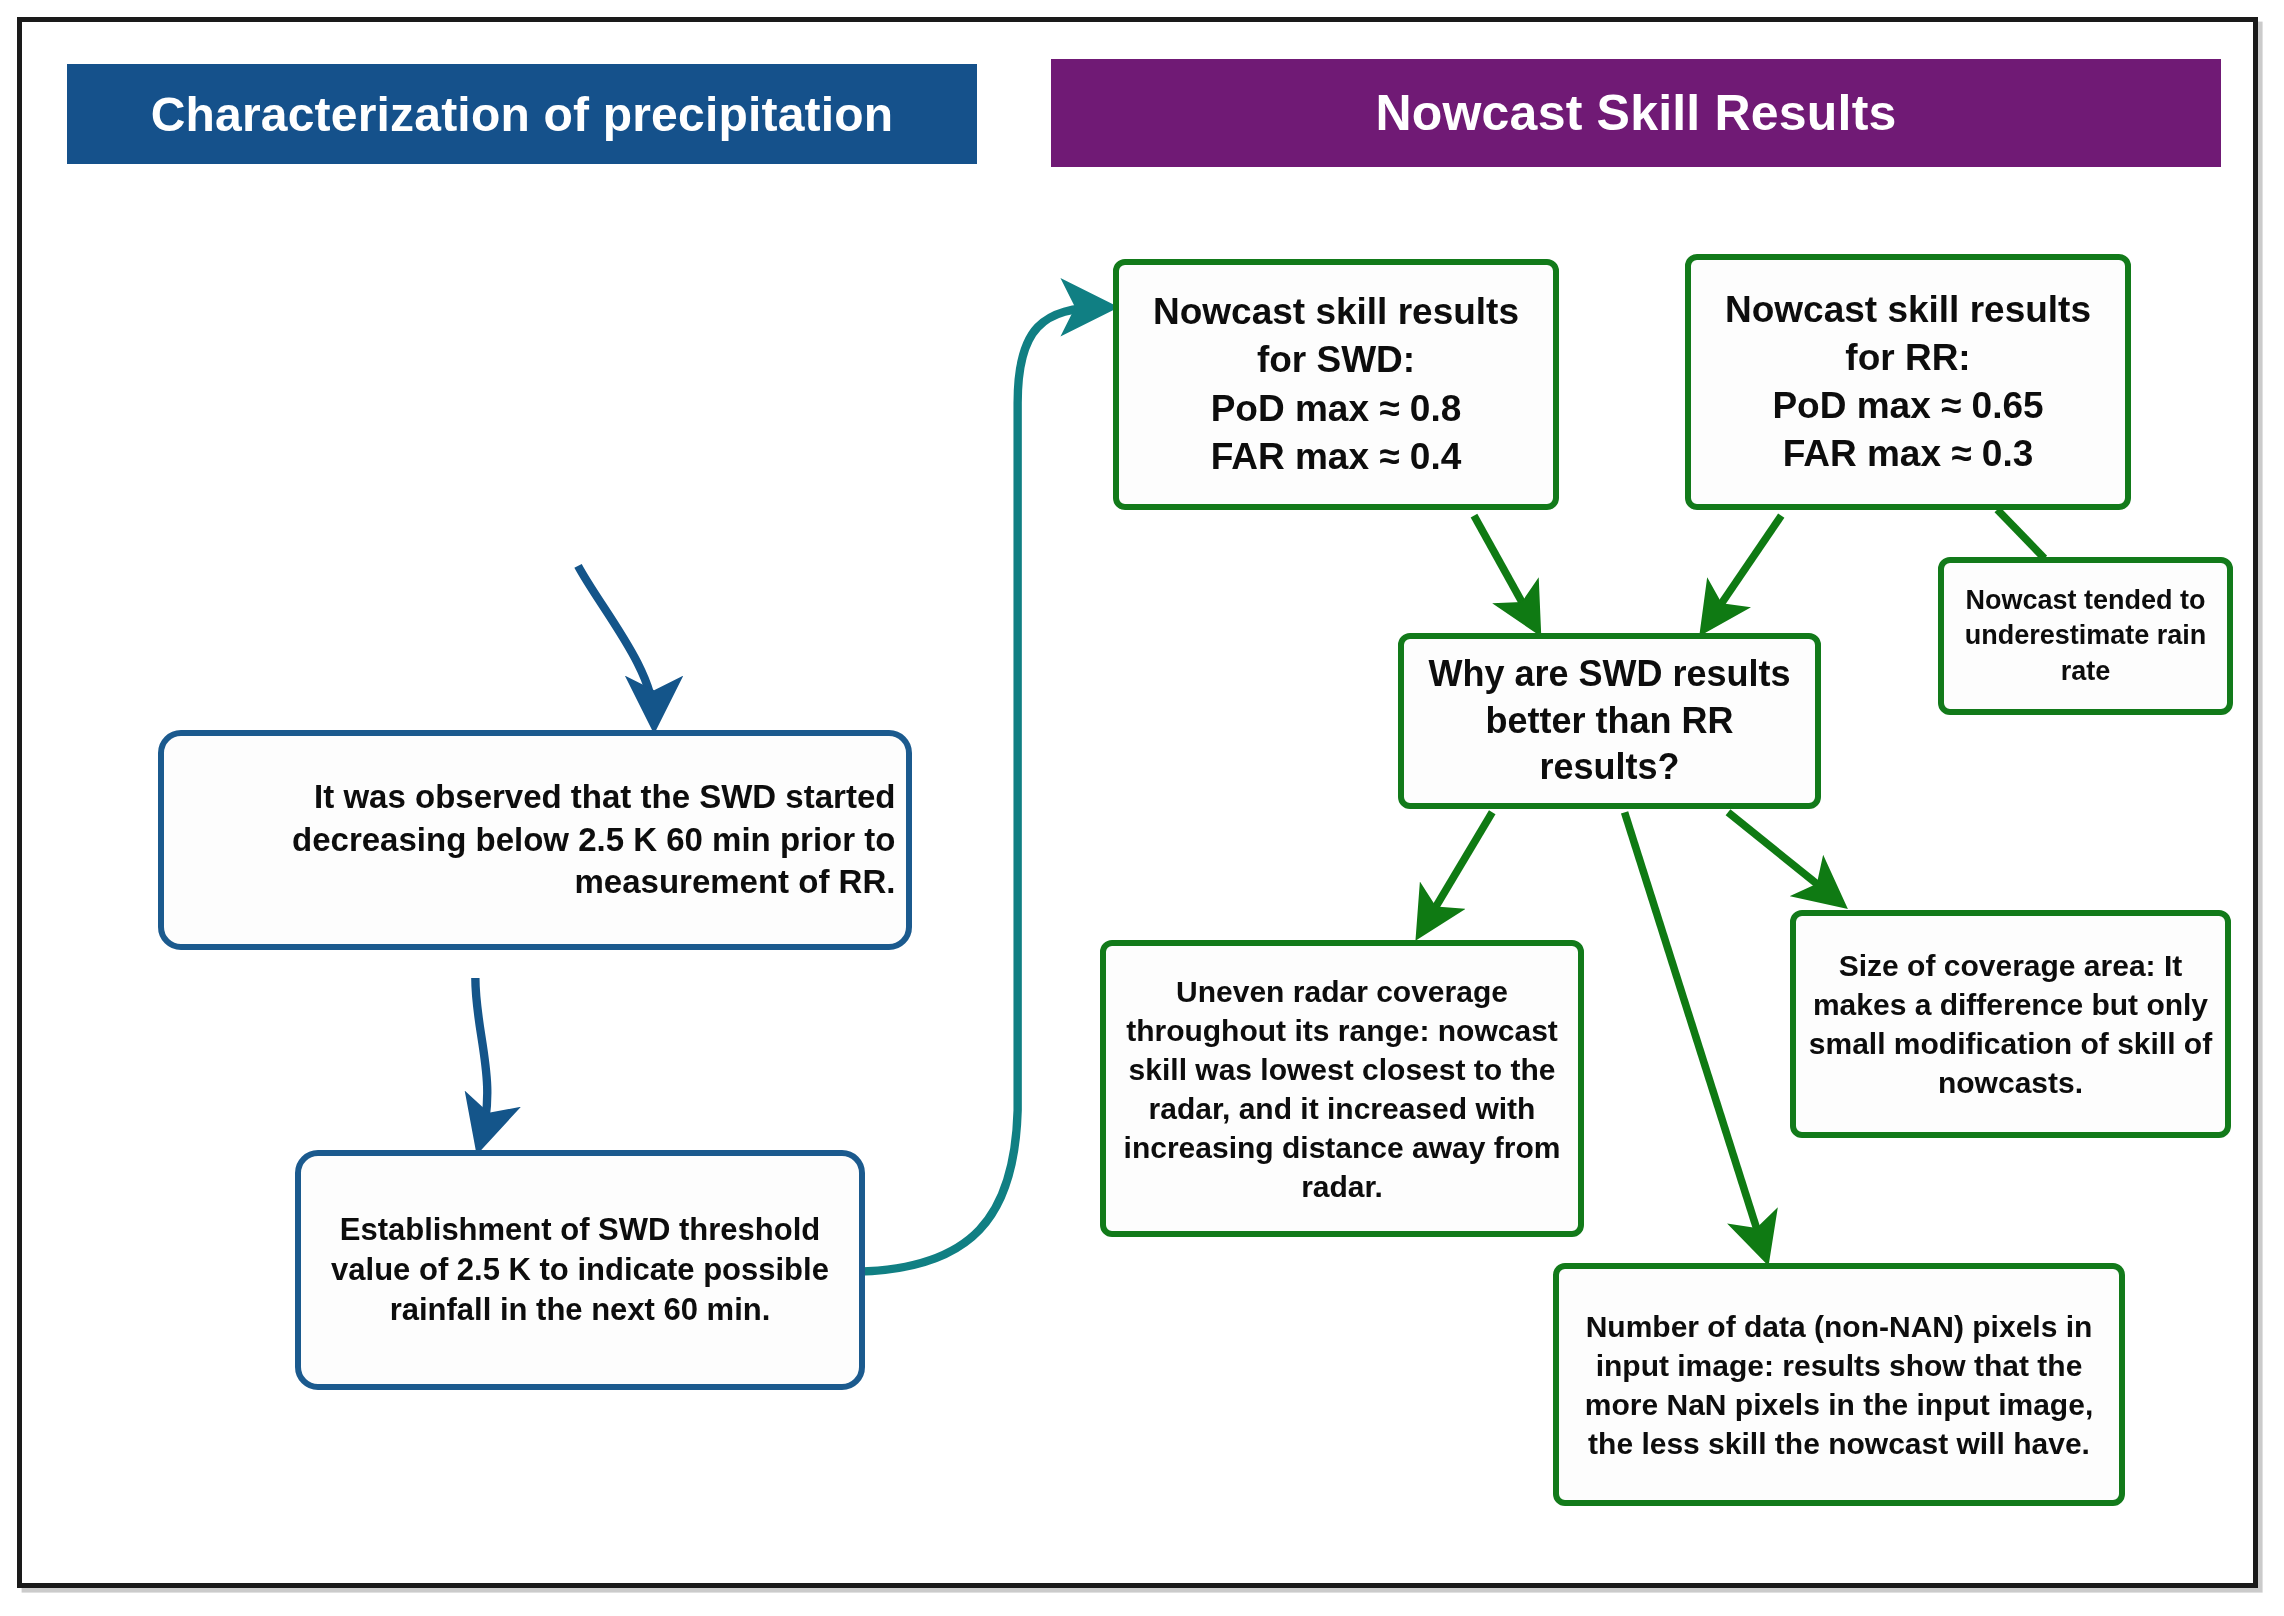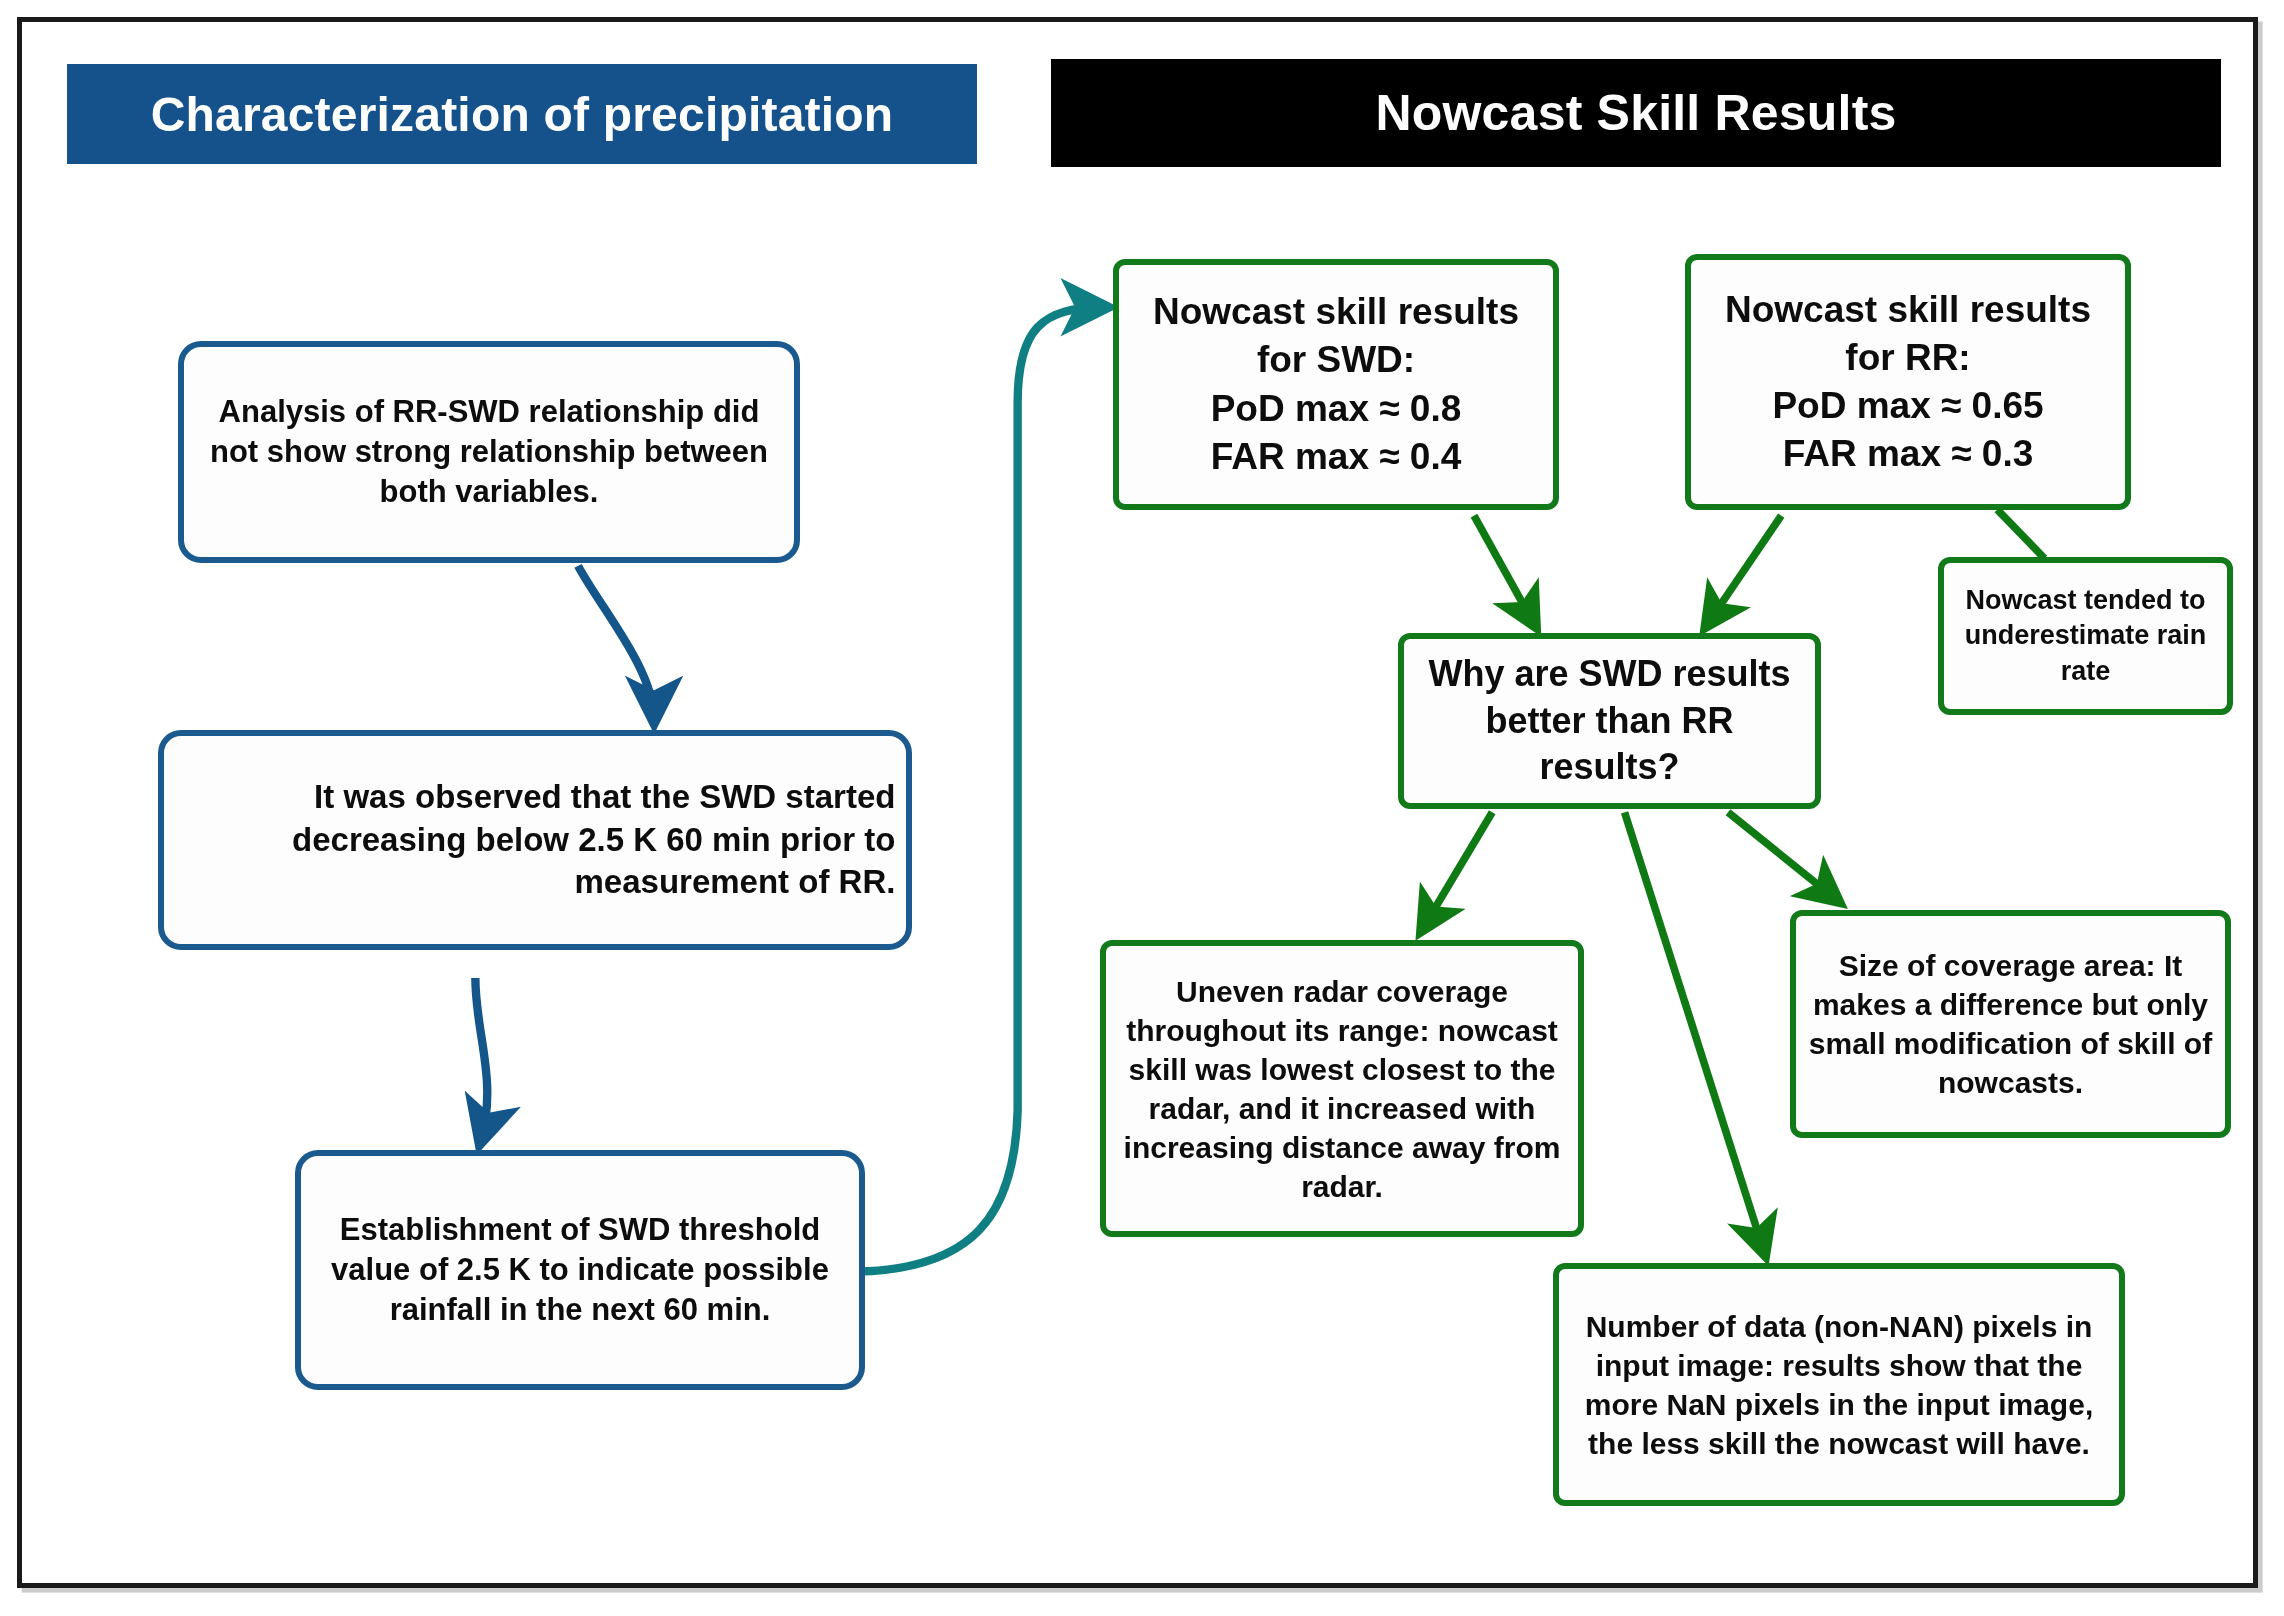--- a/index.html
+++ b/index.html
@@ -57,21 +57,21 @@
     width: 910px;
     height: 100px;
     background: #15518b;
     font-size: 48px;
   }
   #banner-right {
     left: 1051px;
     top: 59px;
     width: 1170px;
     height: 108px;
-    background: #000000;
+    background: #701a75;
     font-size: 50px;
   }
   
   .node {
     position: absolute;
     box-sizing: border-box;
     background: #fdfdfd;
     display: flex;
     align-items: center;
     justify-content: center;
@@ -147,23 +147,20 @@
   </svg>
 
   <div class="banner" id="banner-left">
     <span class="txt">Characterization of precipitation</span>
   </div>
 
   <div class="banner" id="banner-right">
     <span class="txt">Nowcast Skill Results</span>
   </div>
 
-  <div class="node blue" id="n-analysis">
-    <span class="txt">Analysis of RR-SWD relationship did not show strong relationship between both variables.</span>
-  </div>
 
   <div class="node blue" id="n-observed">
     <span class="txt">It was observed that the SWD started decreasing below 2.5 K 60 min prior to measurement of RR.</span>
   </div>
 
   <div class="node blue" id="n-threshold">
     <span class="txt">Establishment of SWD threshold value of 2.5 K to indicate possible rainfall in the next 60 min.</span>
   </div>
 
   <div class="node green" id="n-swd">

